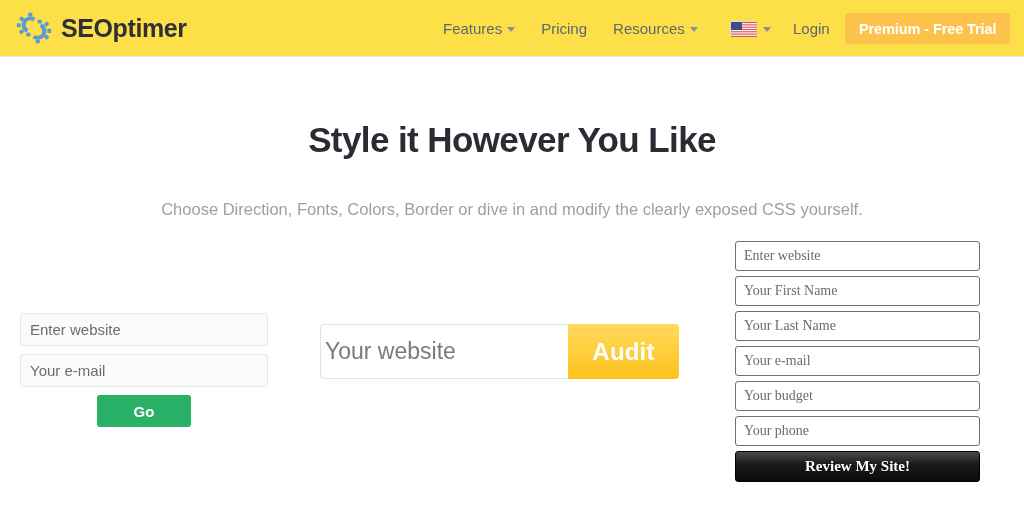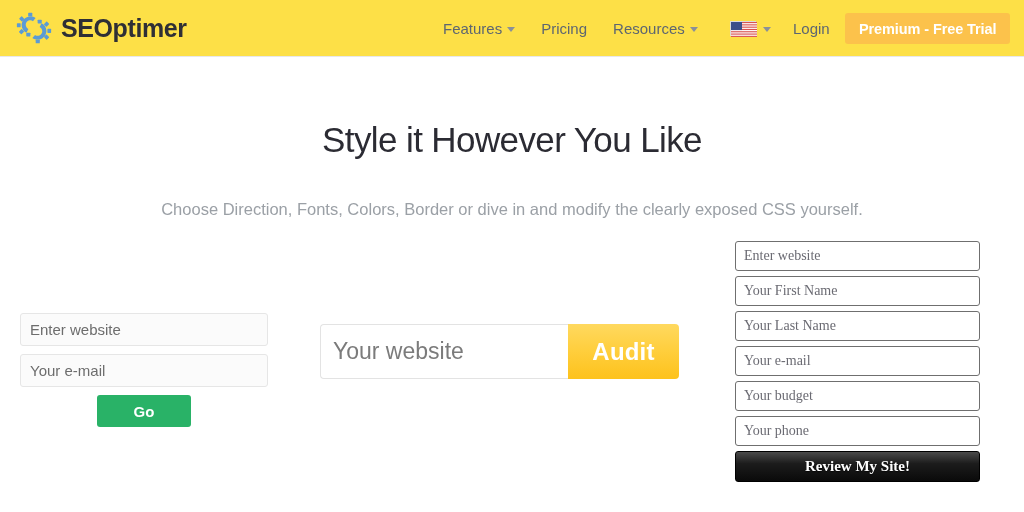--- a/index.html
+++ b/index.html
@@ -132,21 +132,21 @@
   }
 
   
   .hero-title {
     position: absolute;
     top: 96px;
     left: 0;
     width: 1024px;
     text-align: center;
     font-size: 35px;
-    font-weight: normal;
+    font-weight: bold;
     color: #2b2b33;
     letter-spacing: -0.6px;
     line-height: 1.2;
   }
   .hero-sub {
     position: absolute;
     top: 183px;
     left: 0;
     width: 1024px;
     text-align: center;
@@ -203,21 +203,21 @@
   .wa-input {
     width: 248px;
     height: 55px;
     background: #ffffff;
     border: 1px solid #e3e3e3;
     border-right: none;
     border-radius: 4px 0 0 4px;
     font-size: 23px;
     font-family: "Liberation Sans", sans-serif;
     color: #7b7b7b;
-    padding: 0 12px;
+    padding: 0 4px;
     outline: none;
   }
   .wa-input::placeholder { color: #7b7b7b; opacity: 1; }
   .wa-btn {
     width: 111px;
     height: 55px;
     border: none;
     border-radius: 0 4px 4px 0;
     background: linear-gradient(to bottom, #ffd95f 0%, #ffcf3f 45%, #fdc21c 100%);
     color: #ffffff;

